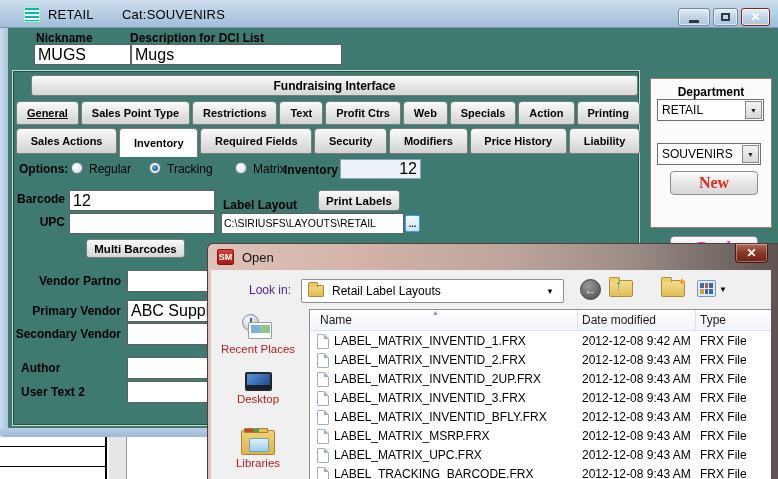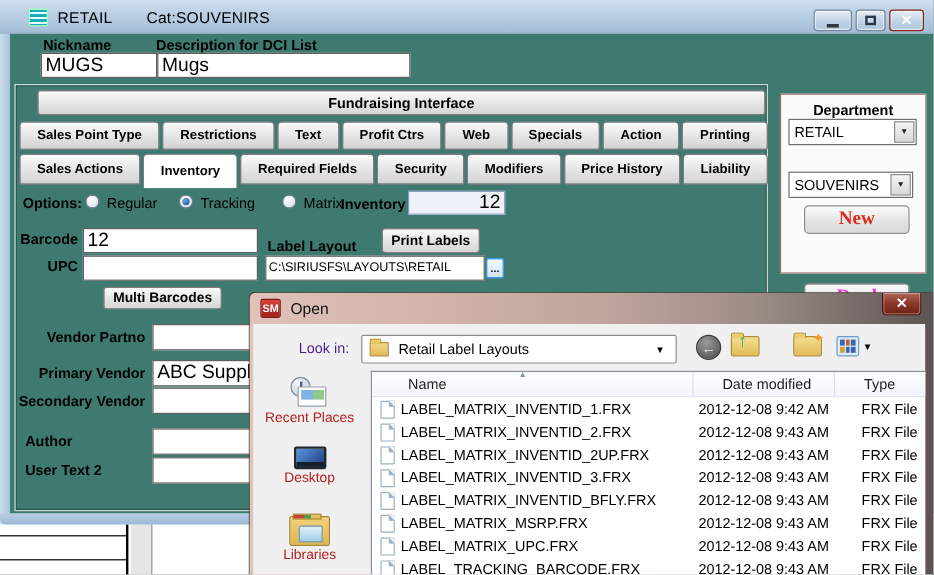--- a/index.html
+++ b/index.html
@@ -152,31 +152,31 @@
   #libraries-icon::before { content:""; position:absolute; left:2px; top:-3px; width:22px; height:3px;
     background:linear-gradient(90deg,#c94333 0 8px,#4f9e48 8px 14px,#e2c05a 14px); border:1px solid #a8842f; }
   #libraries-icon::after { content:""; position:absolute; left:7px; top:7px; width:18px; height:12px;
     background:linear-gradient(180deg,#dff0f8,#9fcfe8); border:1px solid #6fa0bc; border-radius:2px 2px 0 0; }
 
   
   #file-list { position:absolute; left:98px; top:39px; right:0; bottom:0; background:#fff;
     border-left:1px solid #8a9099; border-top:1px solid #8a9099; }
   #list-header { position:absolute; left:0; top:0; right:0; height:21px;
     background:linear-gradient(180deg,#fdfdfe,#f2f6fb); border-bottom:1px solid #dbe4ee; }
-  .hdr-txt { position:absolute; top:3px; font-size:12px; color:#1c1c1c;margin-left:20px; }
+  .hdr-txt { position:absolute; top:3px; font-size:12px; color:#1c1c1c; }
   .hdr-sep { position:absolute; top:0; width:1px; height:21px; background:#d9e2ec; }
   #sort-arrow { position:absolute; left:122px; top:-1px; font-size:7px; color:#7e96b2; }
   .frow { position:absolute; left:0; right:0; height:19px; }
   .ficon { position:absolute; left:7px; top:2px; width:12px; height:15px; background:#fff;
     border:1px solid #9cb0c4; border-radius:1px; }
   .ficon::after { content:""; position:absolute; right:-1px; top:-1px; border-style:solid;
     border-width:0 5px 5px 0; border-color:transparent #f0f0f0 #9cb0c4 transparent; }
   .fname { position:absolute; left:24px; top:2px; font-size:12px; color:#000; white-space:nowrap; }
   .fdate { position:absolute; left:272px; top:2px; font-size:12px; color:#000; white-space:nowrap; }
-  .ftype { position:absolute; left:390px; top:2px; font-size:12px; color:#000; white-space:nowrap;margin-left:18px; }
+  .ftype { position:absolute; left:390px; top:2px; font-size:12px; color:#000; white-space:nowrap; }
 </style>
 </head>
 <body>
 
 <div id="screen">
 
   <div>
     <div class="bg-hline" style="top:446px"></div>
     <div class="bg-hline" style="top:466px"></div>
     <div class="bg-vline"></div>
@@ -204,20 +204,23 @@
 
   <div class="lbl" style="left:36px;top:31px">Nickname</div>
   <div class="lbl" style="left:130px;top:31px">Description for DCI List</div>
   <input class="field" style="left: 34px; top: 44px; width: 97px; height: 21px;" value="MUGS">
   <input class="field" style="left: 131px; top: 44px; width: 211px; height: 21px;" value="Mugs">
 
   <div id="tab-panel">
     <div id="fundraising-btn" class="gbtn">Fundraising Interface</div>
 
     <div id="tabrow1" class="tabrow">
+      <div class="tab underline">
+          <span>General</span>
+        </div>
       <div class="tab">
           <span>Sales Point Type</span>
         </div>
       <div class="tab">
           <span>Restrictions</span>
         </div>
       <div class="tab">
           <span>Text</span>
         </div>
       <div class="tab">

